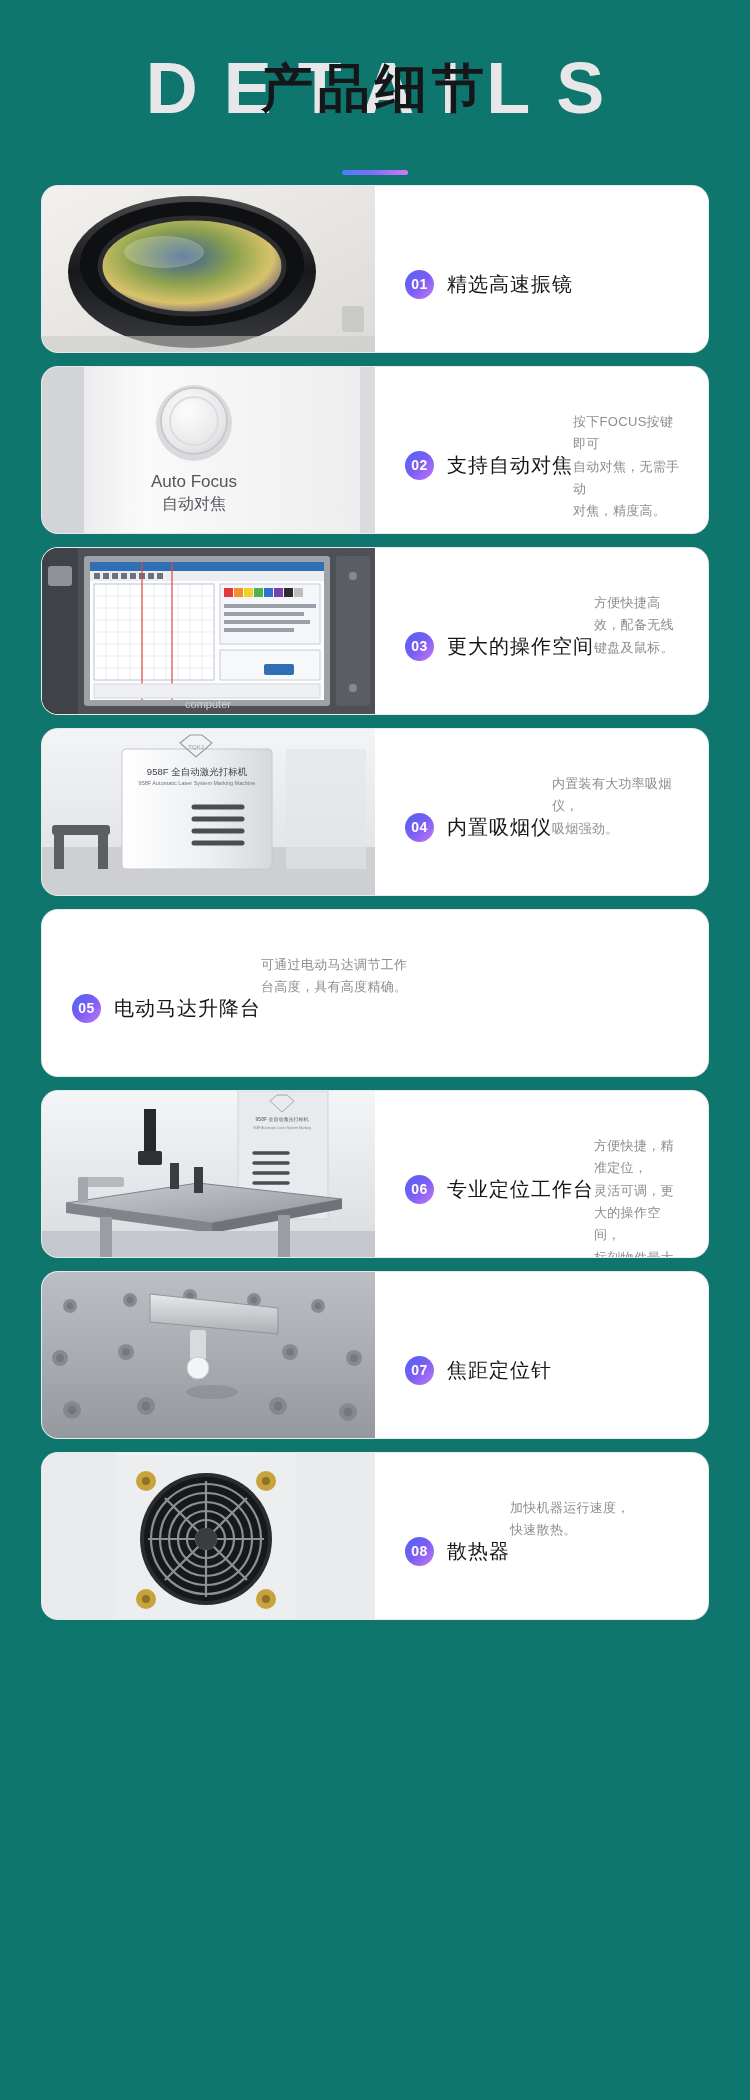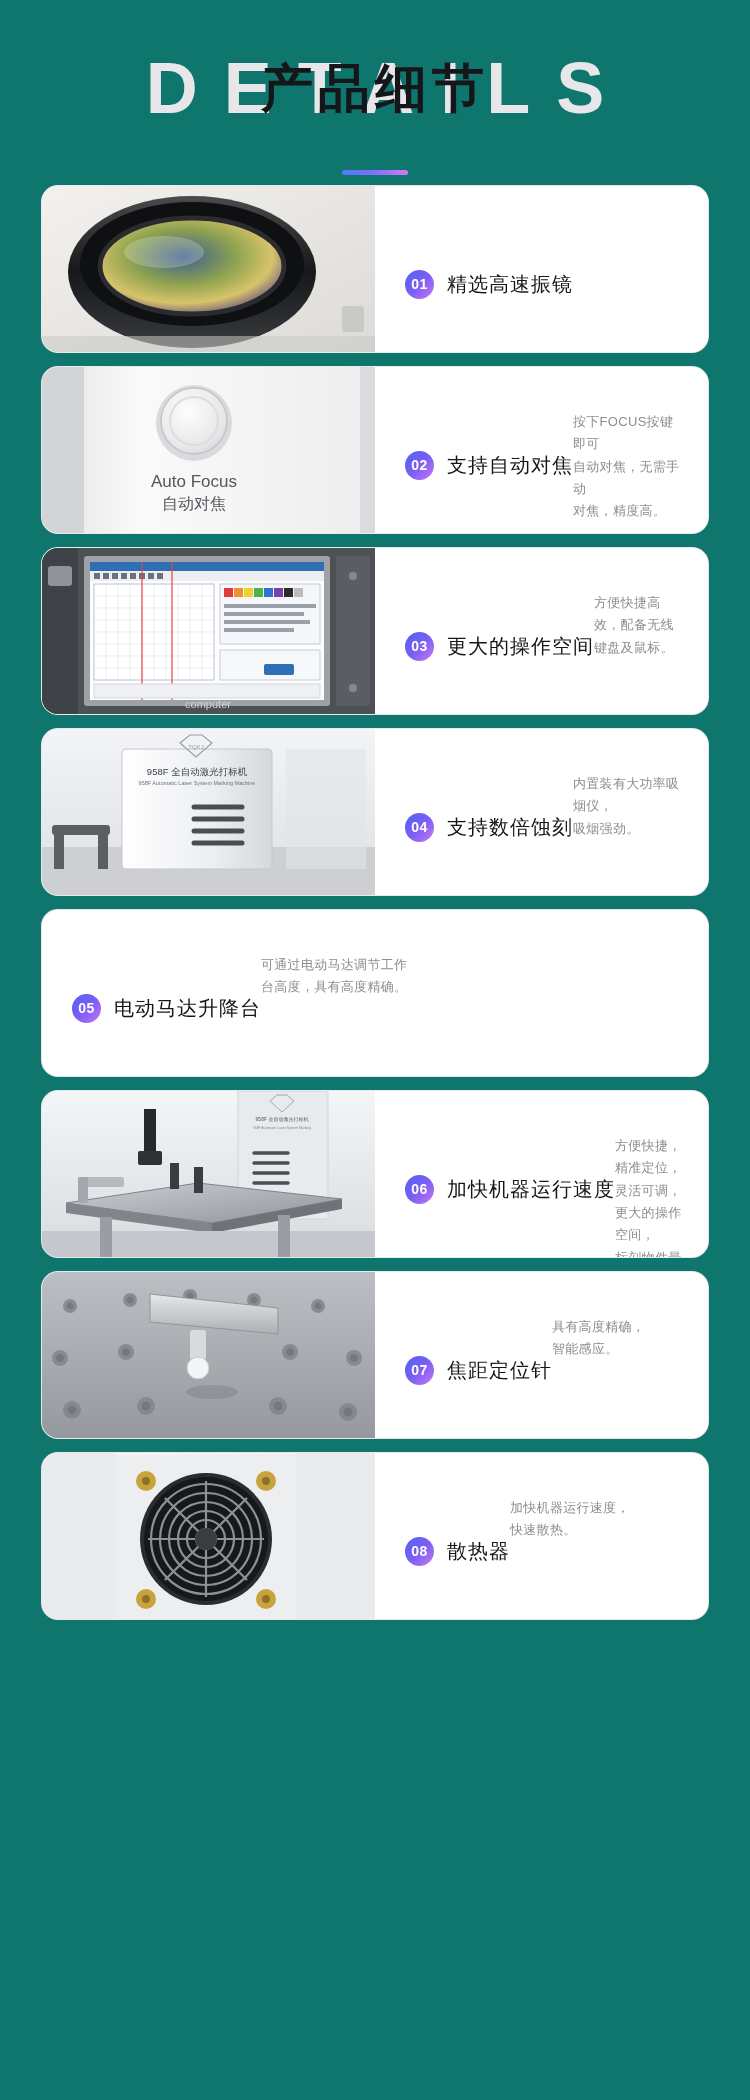--- a/index.html
+++ b/index.html
@@ -329,21 +329,21 @@
           <g transform="translate(138,6)" fill="none" stroke="#9b9ea3" stroke-width="1.2">
             <path d="M0 8 L10 0 L22 0 L32 8 L16 22 Z"></path>
           </g>
           <text x="154" y="20" font-family="Liberation Sans, sans-serif" font-size="6" fill="#9b9ea3" text-anchor="middle">TQKJ</text>
           <rect x="244" y="20" width="80" height="120" fill="#e3e5e8" opacity="0.6"></rect>
         </svg>
       </div>
       <div class="card-body">
         <div class="card-heading">
           <span class="badge">04</span>
-          <span class="card-title">支持数倍蚀刻</span>
+          <span class="card-title">内置吸烟仪</span>
         </div>
         <div class="card-desc">内置装有大功率吸烟仪，
 吸烟强劲。</div>
       </div>
     </div>
 
     <div class="card">
       <div class="card-body">
         <div class="card-heading">
           <span class="badge">05</span>
@@ -392,21 +392,21 @@
           <rect x="128" y="72" width="9" height="26" fill="#3a3c40"></rect>
           <rect x="152" y="76" width="9" height="26" fill="#3a3c40"></rect>
           <rect x="0" y="140" width="333" height="26" fill="#c4c7cb"></rect>
           <rect x="58" y="126" width="12" height="40" fill="#9a9ea4"></rect>
           <rect x="236" y="124" width="12" height="42" fill="#9a9ea4"></rect>
         </svg>
       </div>
       <div class="card-body">
         <div class="card-heading">
           <span class="badge">06</span>
-          <span class="card-title">加快机器运行速度</span>
+          <span class="card-title">专业定位工作台</span>
         </div>
         <div class="card-desc">方便快捷，精准定位，
 灵活可调，更大的操作空间，
 标刻物件最大高度65MM。</div>
       </div>
     </div>
 
     <div class="card">
       <div class="card-media">
         <svg viewBox="0 0 333 166" preserveAspectRatio="none" aria-hidden="true">
@@ -459,22 +459,20 @@
           <circle cx="156" cy="96" r="11" fill="none" stroke="#c2c5c9"></circle>
           <ellipse cx="170" cy="120" rx="26" ry="7" fill="#6d7177" opacity="0.35"></ellipse>
           <rect x="0" y="0" width="333" height="166" fill="#ffffff" opacity="0.04"></rect>
         </svg>
       </div>
       <div class="card-body">
         <div class="card-heading">
           <span class="badge">07</span>
           <span class="card-title">焦距定位针</span>
         </div>
-        <div class="card-desc">具有高度精确，
-智能感应。</div>
       </div>
     </div>
 
     <div class="card">
       <div class="card-media">
         <svg viewBox="0 0 333 166" preserveAspectRatio="none" aria-hidden="true">
           <defs>
             <linearGradient id="g8bg" x1="0" y1="0" x2="1" y2="1">
               <stop offset="0" stop-color="#f6f7f8"></stop>
                 <stop offset="1" stop-color="#e2e4e7"></stop>

